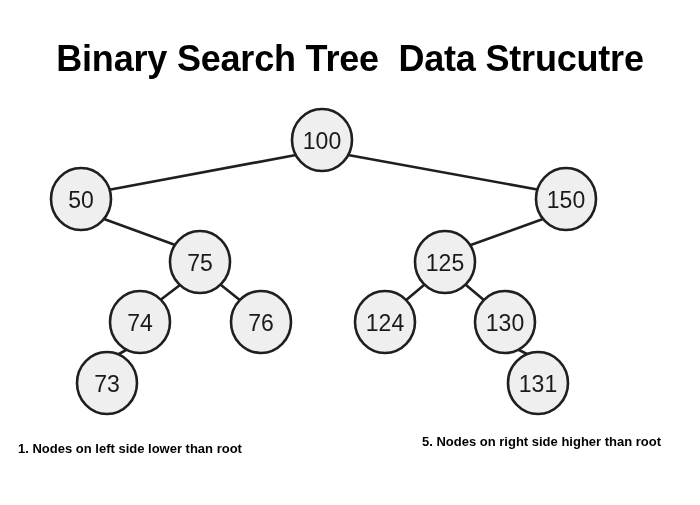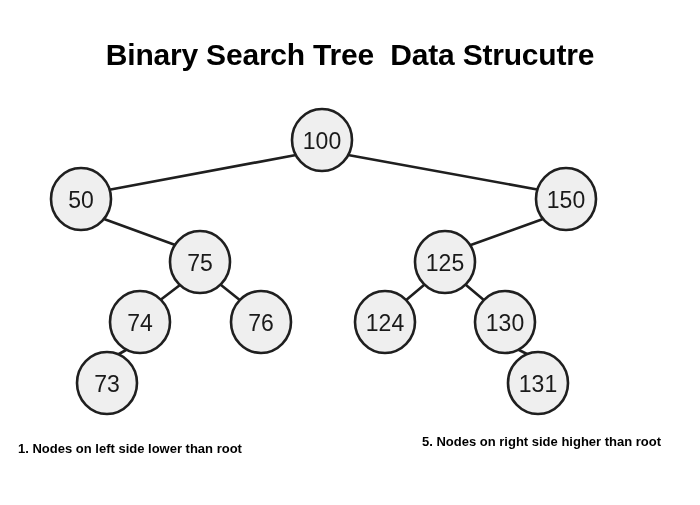--- a/index.html
+++ b/index.html
@@ -21,21 +21,21 @@
     top: 0;
     width: 700px;
     height: 505px;
   }
   .title {
     position: absolute;
     left: 0;
     top: 38px;
     width: 700px;
     text-align: center;
-    font-size: 30px;
+    font-size: 36px;
     font-weight: bold;
     letter-spacing: -0.2px;
     color: #000000;
     white-space: pre;
   }
   .caption {
     position: absolute;
     font-size: 13px;
     font-weight: bold;
     color: #000000;

